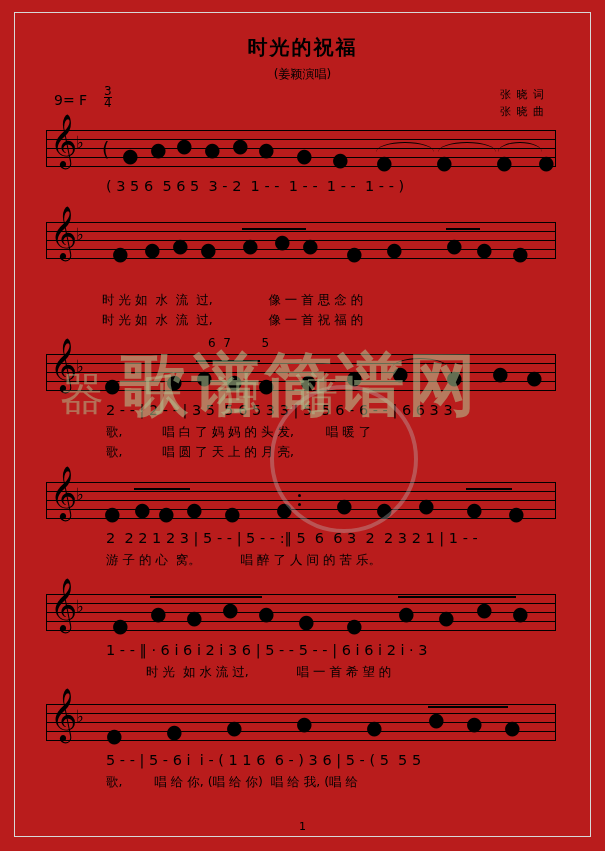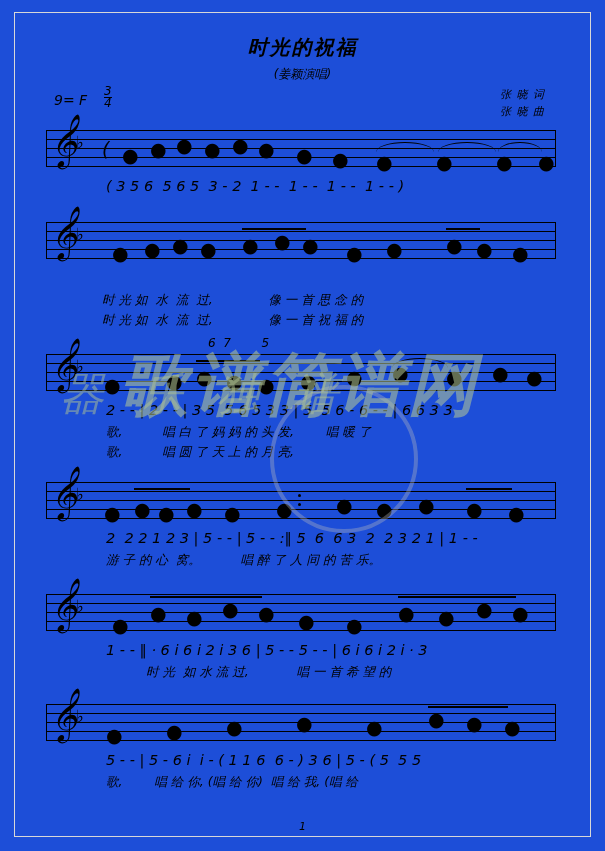--- a/index.html
+++ b/index.html
@@ -7,23 +7,22 @@
     padding: 0;
     background: #ffffff;
   }
   body {
     font-family: "Liberation Serif", serif;
   }
   #page {
     position: relative;
     width: 605px;
     height: 851px;
-    background: #1d4ed8;
+    background: #b91c1c;
     overflow: hidden;
-    font-style: italic;
   }
   .sheet-border {
     position: absolute;
     left: 14px;
     top: 12px;
     width: 577px;
     height: 825px;
     border: 1px solid #d8d8d8;
     box-sizing: border-box;
   }

